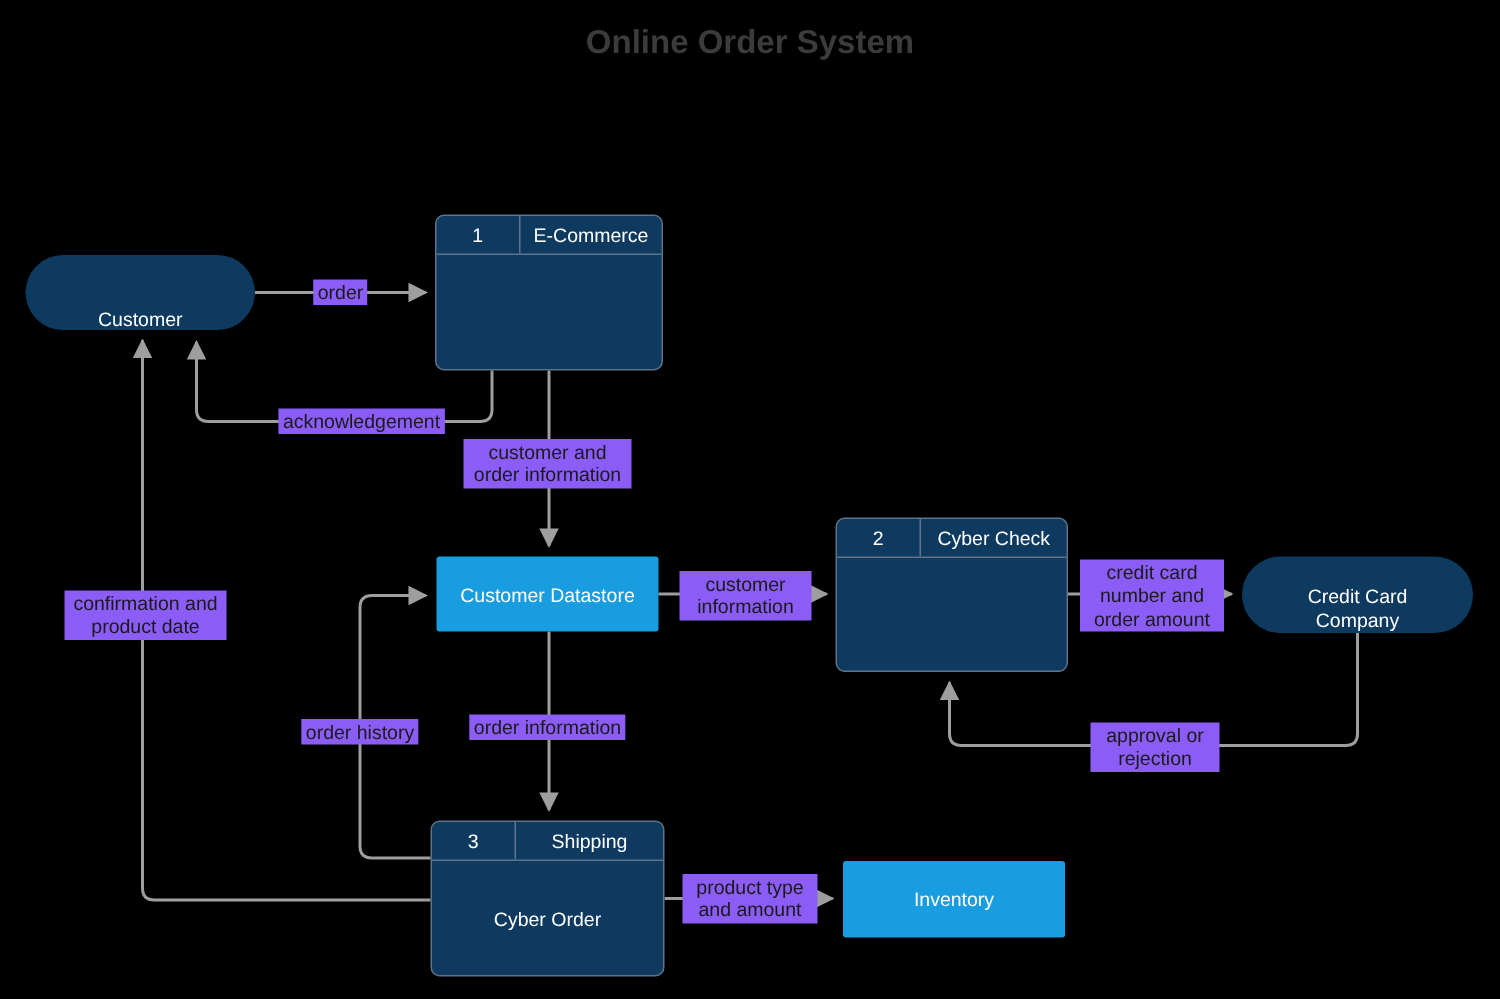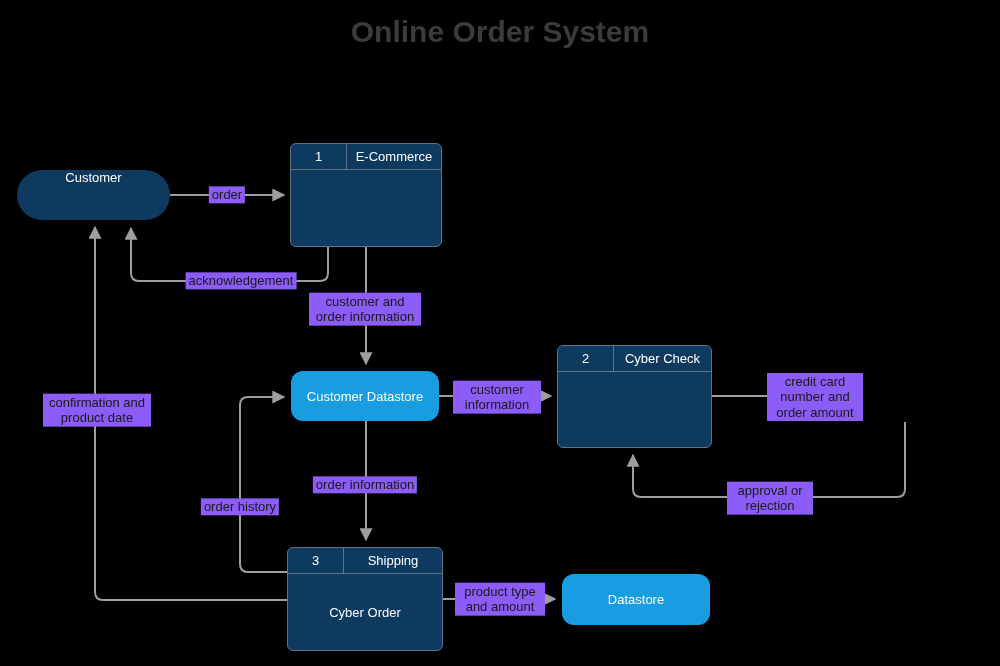--- a/index.html
+++ b/index.html
@@ -10,32 +10,32 @@
   .canvas {
     position: relative;
     width: 1000px; height: 666px;
     background: #000;
     overflow: hidden;
   }
   .title {
     position: absolute;
     left: 0; top: 15px; width: 1000px;
     text-align: center;
-    font-size: 30px; font-weight: bold;
+    font-size: 22px; font-weight: bold;
     color: #3b3b3b;
   }
   svg.edges { position: absolute; left: 0; top: 0; }
 
   
   .pill {
     position: absolute;
     background: #0f3a60;
     border-radius: 26px;
     color: #fff; font-size: 13px;
-    display: flex; align-items: flex-start; justify-content: center;
+    display: flex; align-items: flex-end; justify-content: center;
     text-align: center;
   }
   #customer       { left: 17px;  top: 170px; width: 153px; height: 50px; }
   #credit-card-co { left: 828px; top: 371px; width: 154px; height: 51px; }
   #credit-card-co .pill-text { max-width: 92px; line-height: 1.25; }
 
   
   .process {
     position: absolute;
     background: #0f3a60;
@@ -58,21 +58,21 @@
     border-right: 1px solid #5f7389;
     display: flex; align-items: center; justify-content: center;
   }
   .pname { flex: 1; display: flex; align-items: center; justify-content: center; }
   .pbody { flex: 1; display: flex; align-items: center; justify-content: center; text-align: center; }
 
   
   .store {
     position: absolute;
     background: #189de1;
-    border-radius: 12px;
+    border-radius: 2px;
     color: #fff; font-size: 13px;
     display: flex; align-items: center; justify-content: center;
     text-align: center;
   }
   #customer-datastore { left: 291px; top: 371px; width: 148px; height: 50px; }
   #inventory          { left: 562px; top: 574px; width: 148px; height: 51px; }
 
   
   .elabel {
     position: absolute;
@@ -81,23 +81,23 @@
     color: #1a1a1a;
     font-size: 13px; line-height: 1.18;
     padding: 1px 3px;
     text-align: center;
   }
   .nowrap { white-space: nowrap; }
   #lbl-order            { left: 227px; top: 195px; }
   #lbl-ack              { left: 229px; top: 281px; margin-left: 12px; }
   #lbl-cust-order-info  { left: 365px; top: 309px; max-width: 106px; }
   #lbl-cust-info        { left: 497px; top: 397px; max-width: 82px; }
-  #lbl-cc-number        { left: 768px; top: 397px; max-width: 90px; margin-left: 47px; }
+  #lbl-cc-number        { left: 768px; top: 397px; max-width: 90px; }
   #lbl-approval         { left: 770px; top: 498px; max-width: 80px; }
-  #lbl-order-history    { left: 240px; top: 507px; }
+  #lbl-order-history    { left: 240px; top: 488px; }
   #lbl-order-info       { left: 365px; top: 485px; }
   #lbl-confirmation     { left: 97px;  top: 410px; max-width: 102px; }
   #lbl-product-type     { left: 500px; top: 599px; max-width: 84px; }
 </style>
 </head>
 <body>
 
 <div class="canvas">
 
   <div class="title">Online Order System</div>
@@ -116,20 +116,23 @@
     <path d="M905 422 V489 Q905 497 897 497 H641 Q633 497 633 489 V455" marker-end="url(#arrow)"></path>
     <path d="M366 421 V540" marker-end="url(#arrow)"></path>
     <path d="M287 572 H248 Q240 572 240 564 V405 Q240 397 248 397 H284" marker-end="url(#arrow)"></path>
     <path d="M287 600 H103 Q95 600 95 592 V227" marker-end="url(#arrow)"></path>
     <path d="M443 599 H555" marker-end="url(#arrow)"></path>
   </svg>
 
   <div class="pill" id="customer">
     <span class="pill-text">Customer</span>
   </div>
+  <div class="pill" id="credit-card-co">
+    <span class="pill-text">Credit Card Company</span>
+  </div>
 
   <div class="process" id="process-order">
     <div class="phead">
       <div class="pnum">1</div>
       <div class="pname">E-Commerce</div>
     </div>
   </div>
 
   <div class="process" id="verify-cc">
     <div class="phead">
@@ -143,21 +146,21 @@
       <div class="pnum">3</div>
       <div class="pname">Shipping</div>
     </div>
     <div class="pbody">Cyber Order</div>
   </div>
 
   <div class="store" id="customer-datastore">
     <span>Customer Datastore</span>
   </div>
   <div class="store" id="inventory">
-    <span>Datastore</span>
+    <span>Inventory</span>
   </div>
 
   <div class="elabel nowrap" id="lbl-order">order</div>
   <div class="elabel nowrap" id="lbl-ack">acknowledgement</div>
   <div class="elabel" id="lbl-cust-order-info">customer and order information</div>
   <div class="elabel" id="lbl-cust-info">customer information</div>
   <div class="elabel" id="lbl-cc-number">credit card number and order amount</div>
   <div class="elabel" id="lbl-approval">approval or rejection</div>
   <div class="elabel nowrap" id="lbl-order-history">order history</div>
   <div class="elabel nowrap" id="lbl-order-info">order information</div>

